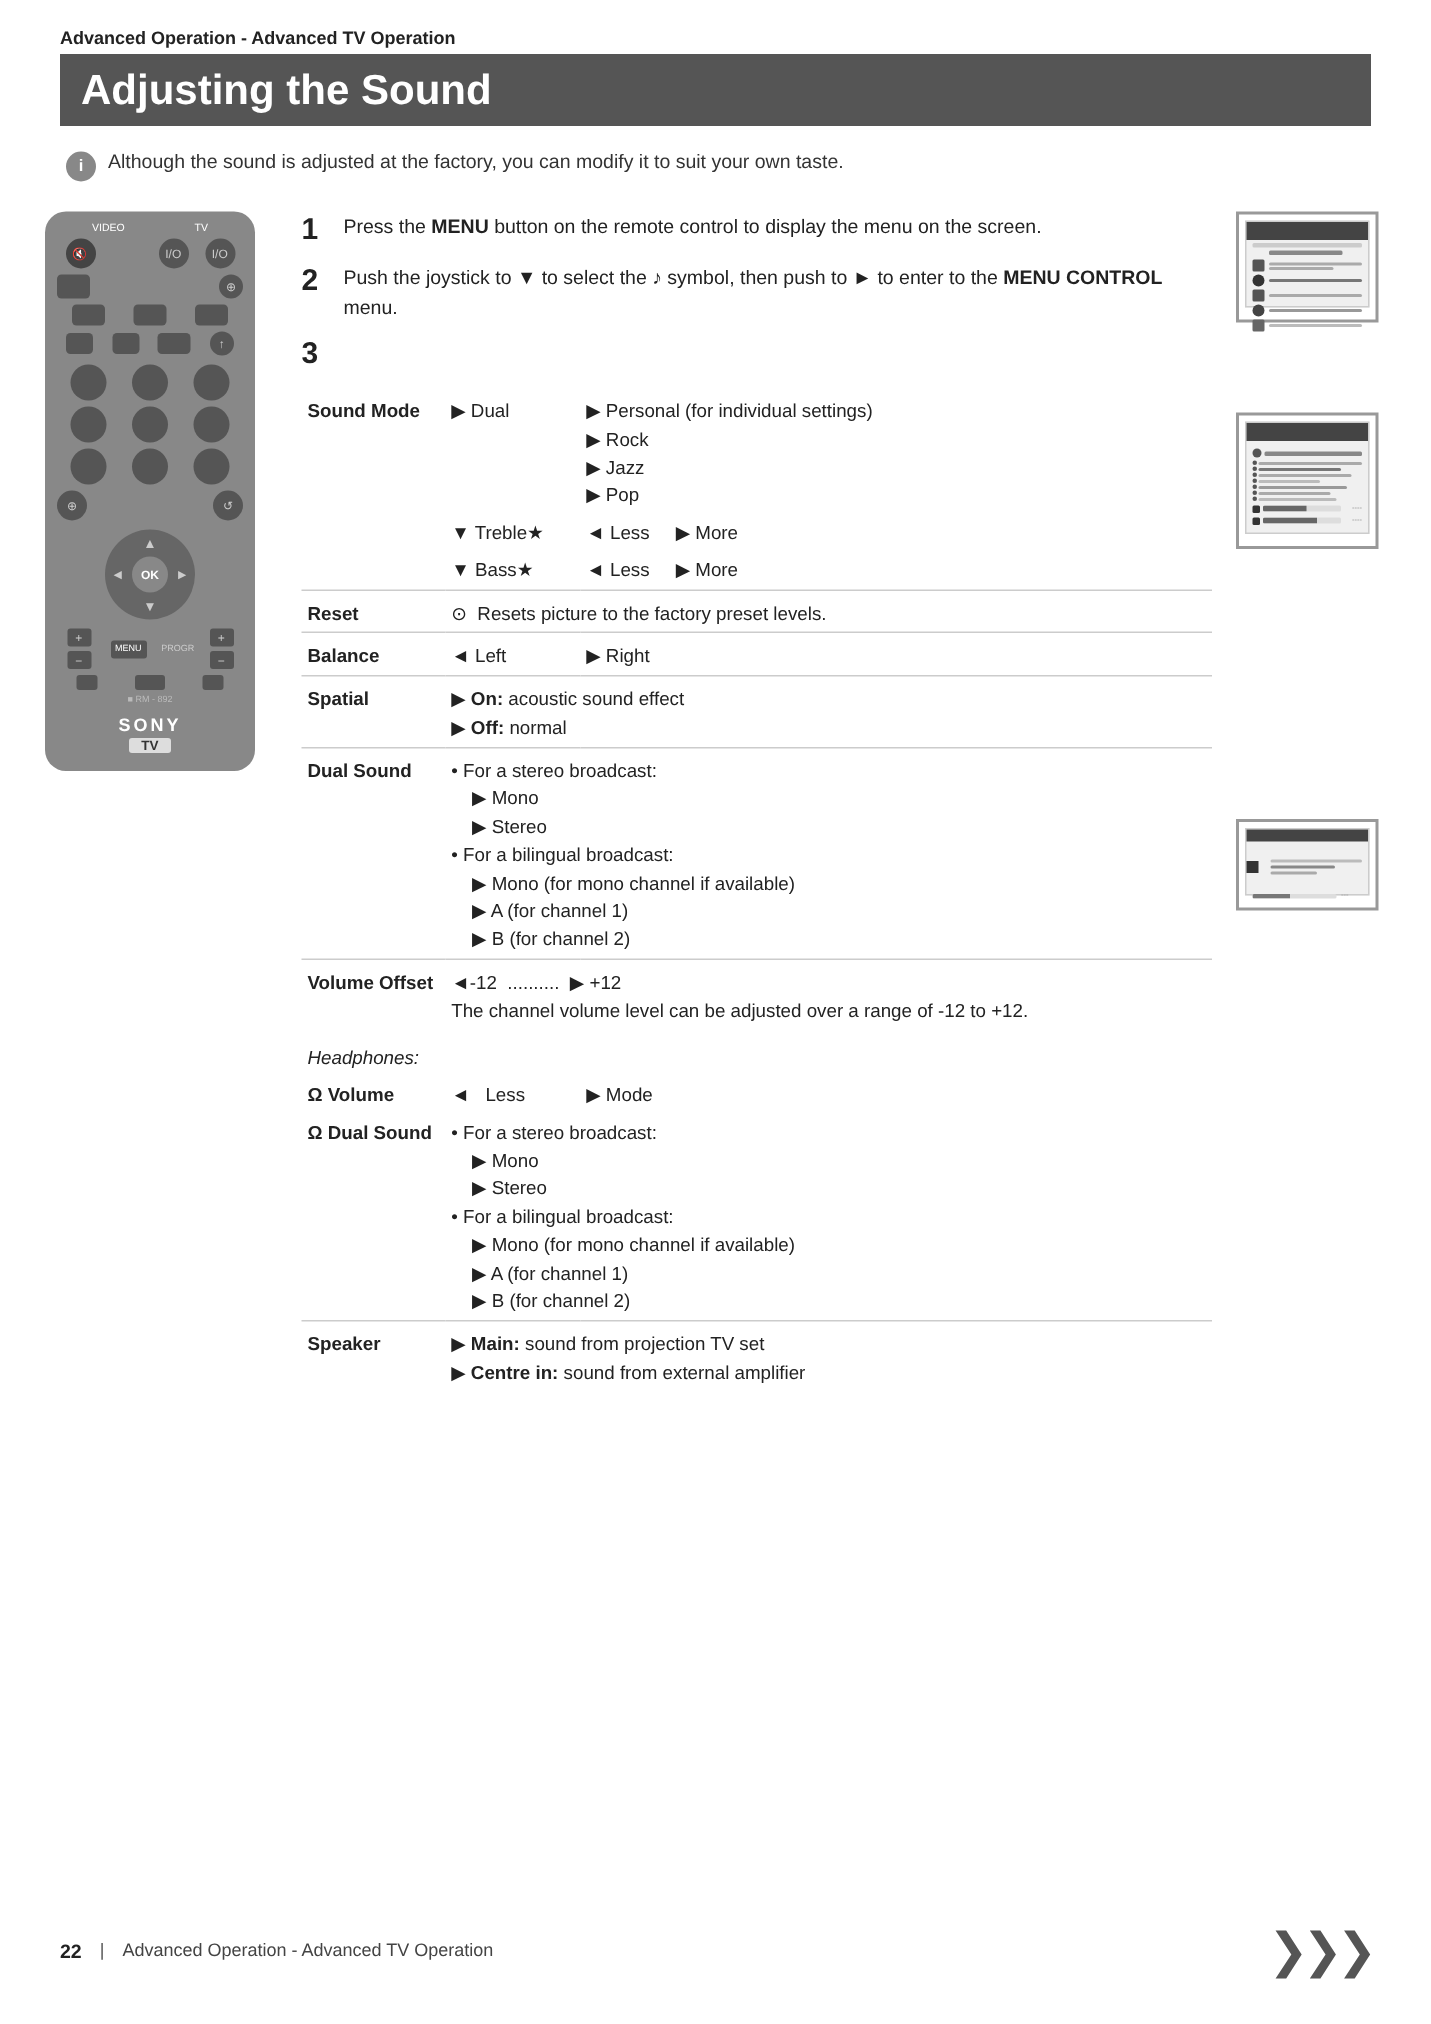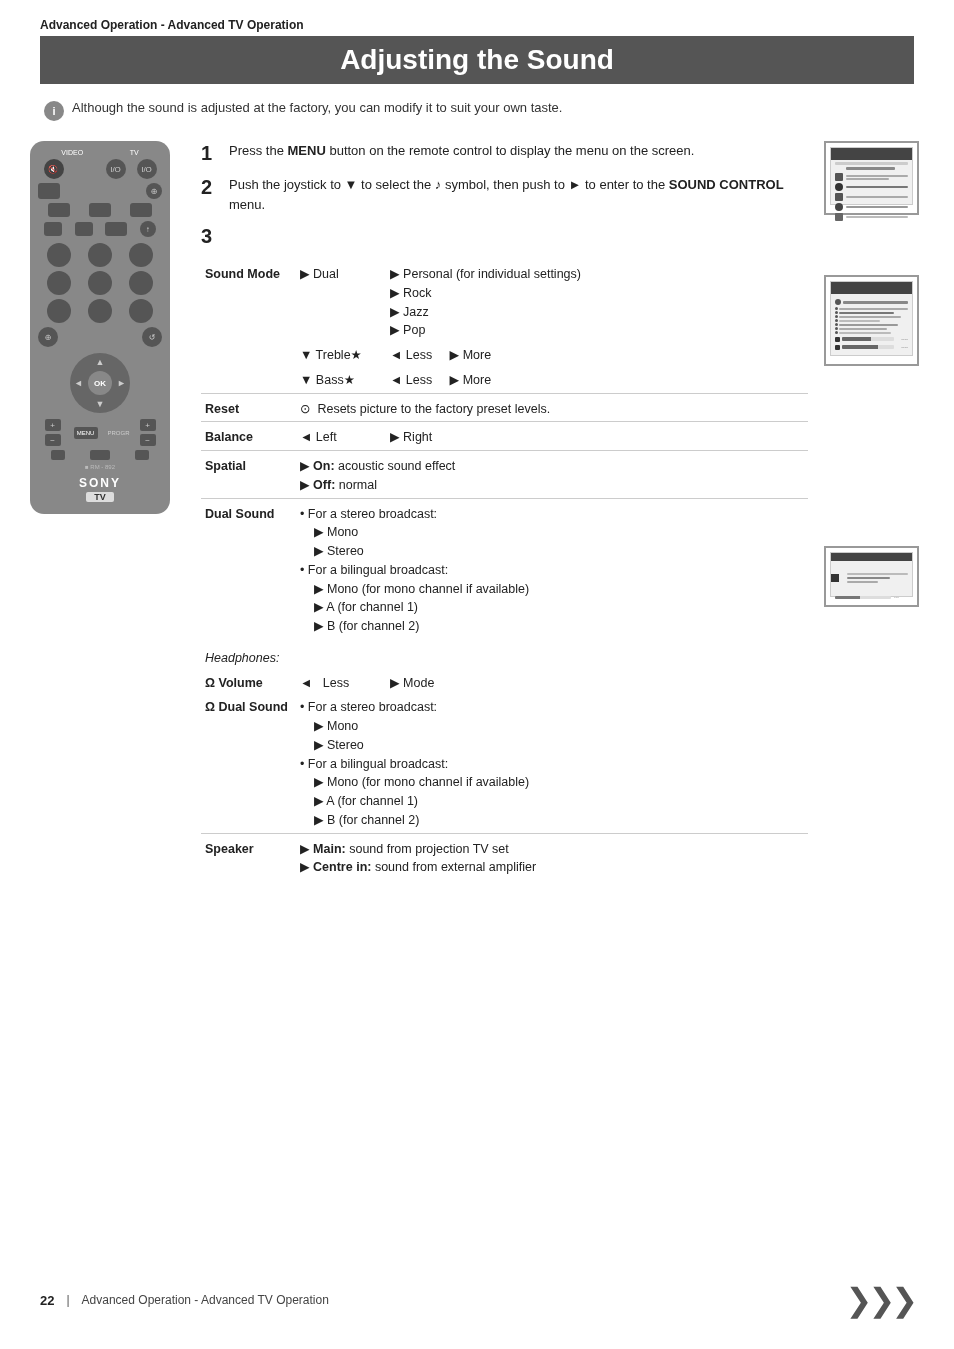--- a/index.html
+++ b/index.html
@@ -32,21 +32,20 @@
       margin-bottom: 4px;
     }
 
     .page-title-bar {
       background: #555;
       color: #fff;
       font-size: 28px;
       font-weight: bold;
       padding: 8px 14px;
       margin-bottom: 16px;
-      text-align: center;
     }
 
     .intro-row {
       display: flex;
       align-items: flex-start;
       gap: 8px;
       margin-bottom: 20px;
       padding: 0 4px;
     }
 
@@ -437,21 +436,21 @@
       <div class="step-row">
         <span class="step-num">1</span>
         <div class="step-text">
           Press the <b>MENU</b> button on the remote control to display the menu on the screen.
         </div>
       </div>
 
       <div class="step-row">
         <span class="step-num">2</span>
         <div class="step-text">
-          Push the joystick to ▼ to select the ♪ symbol, then push to ► to enter to the <b>SOUND CONTROL</b> menu.
+          Push the joystick to ▼ to select the ♪ symbol, then push to ► to enter to the <b>MENU CONTROL</b> menu.
         </div>
       </div>
 
       <div class="step-row">
         <span class="step-num">3</span>
       </div>
 
       <table class="sound-table">
         <tbody>
 
@@ -503,20 +502,27 @@
               <span style="margin-left:0px;">•</span> For a stereo broadcast:<br>
               &nbsp;&nbsp;&nbsp; ▶ Mono<br>
               &nbsp;&nbsp;&nbsp; ▶ Stereo<br>
               <span>•</span> For a bilingual broadcast:<br>
               &nbsp;&nbsp;&nbsp; ▶ Mono (for mono channel if available)<br>
               &nbsp;&nbsp;&nbsp; ▶ A (for channel 1)<br>
               &nbsp;&nbsp;&nbsp; ▶ B (for channel 2)
             </td>
           </tr>
 
+          <tr class="separator-row">
+            <td class="col-label"><b>Volume Offset</b></td>
+            <td colspan="2">
+              ◄-12 &nbsp;.......... &nbsp;▶ +12<br>
+              The channel volume level can be adjusted over a range of -12 to +12.
+            </td>
+          </tr>
 
           <tr>
             <td colspan="3" style="padding-top:10px;font-style:italic;"><i>Headphones:</i></td>
           </tr>
 
           <tr>
             <td class="col-label"><b>Ω Volume</b></td>
             <td class="col-mid">◄ &nbsp;&nbsp;Less</td>
             <td class="col-right">▶ Mode</td>
           </tr>

